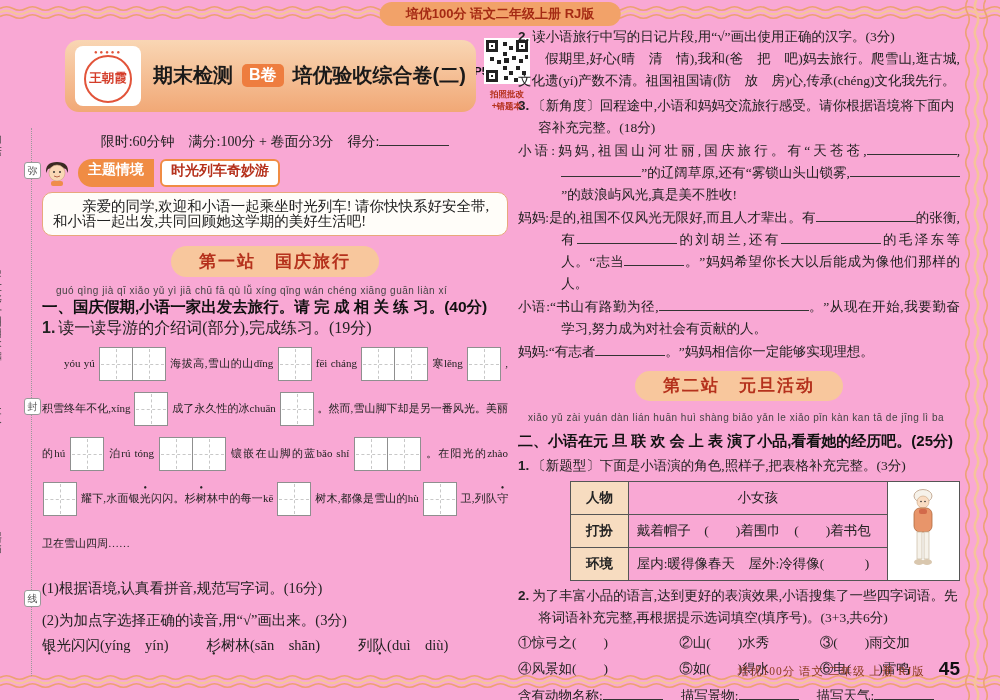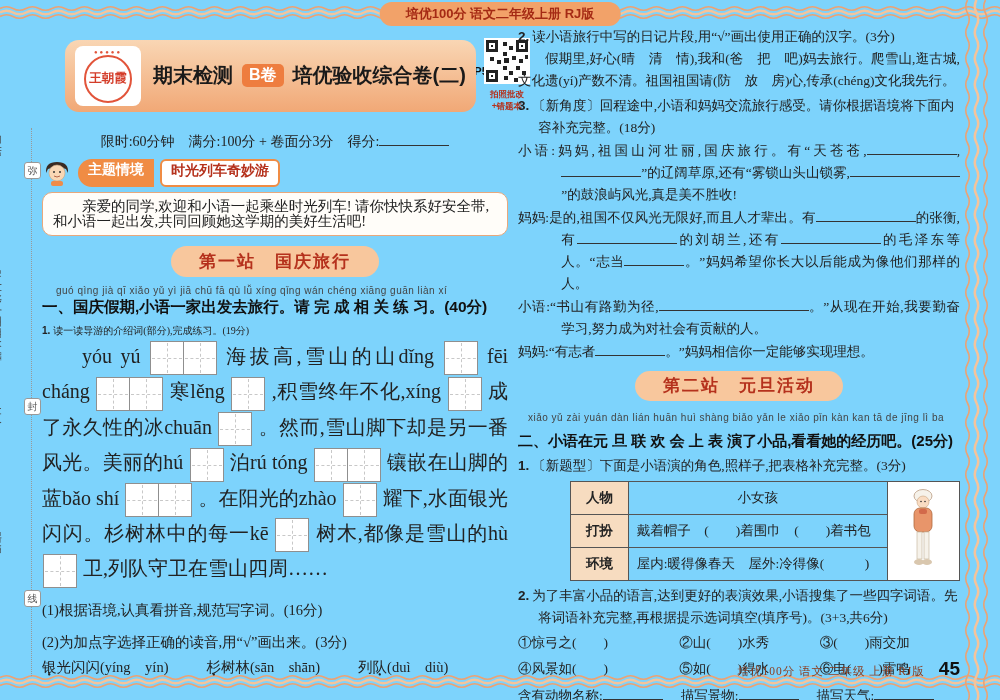--- a/index.html
+++ b/index.html
@@ -1,16 +1,16 @@
 <!DOCTYPE html>
 <html><head>
 <meta charset="utf-8">
 <style>
   html,body{margin:0;padding:0;background:#e9e9e9;}
-  #page{position:relative;width:1000px;height:700px;background:#7dd3fc;overflow:hidden;
+  #page{position:relative;width:1000px;height:700px;background:#f9a8d4;overflow:hidden;
         font-family:"Liberation Serif",serif;color:#222;}
   
   svg.wave{position:absolute;pointer-events:none;}
   
   .top-pill{position:absolute;left:50%;top:2px;transform:translateX(-50%);
     background:#f2a269;color:#a52a14;font-family:"Liberation Sans",sans-serif;
     font-weight:bold;font-size:13px;padding:3px 26px;border-radius:999px;white-space:nowrap;z-index:3;}
   .answer-ref{position:absolute;top:26px;right:2px;font-family:"Liberation Sans",sans-serif;
     font-weight:bold;font-size:11.5px;color:#111;}
   
@@ -42,25 +42,25 @@
     padding:6px 10px;margin-top:5px;font-size:14.5px;line-height:15px;text-indent:2em;}
   
   .station{width:fit-content;margin:10px auto 8px;background:#f8c79d;color:#b5311c;
     font-family:"Liberation Sans",sans-serif;font-weight:bold;font-size:17px;
     padding:4px 28px;border-radius:999px;letter-spacing:2px;}
   
   .pinyin{font-family:"Liberation Sans",sans-serif;font-size:10px;color:#444;
     white-space:nowrap;letter-spacing:.5px;}
   .bigq{font-family:"Liberation Sans",sans-serif;font-weight:bold;font-size:15.5px;
     color:#111;white-space:nowrap;margin-top:1px;}
-  .item{margin-top:6px;font-size:10px;}
+  .item{font-size:16px;}
   .num{font-family:"Liberation Sans",sans-serif;font-weight:bold;margin-right:3px;}
   .hang{padding-left:1.5em;text-indent:-1.5em;}
   
-  .passage{margin-top:2px;font-size:20px;line-height:33px;text-indent:2em;text-align:justify;}
+  .passage{margin-top:2px;font-size:11px;line-height:45px;text-indent:2em;text-align:justify;}
   .tzg{display:inline-block;width:32px;height:32px;border:1px solid #8f8f8f;background:#fff;
     vertical-align:middle;position:relative;margin:0 1px;}
   .tzg.join{margin-left:-2px;}
   .tzg::before{content:"";position:absolute;left:1px;right:1px;top:50%;border-top:1px dashed #c8c8c8;}
   .tzg::after{content:"";position:absolute;top:1px;bottom:1px;left:50%;border-left:1px dashed #c8c8c8;}
   .em{position:relative;}
   .em::after{content:"•";position:absolute;left:50%;transform:translateX(-50%);
     bottom:-0.55em;font-size:10px;color:#222;}
   .subline{font-size:14.5px;margin-top:13px;font-family:Liberation Serif, serif;}
   .choices{display:flex;gap:38px;font-size:14.5px;margin-top:6px;}

